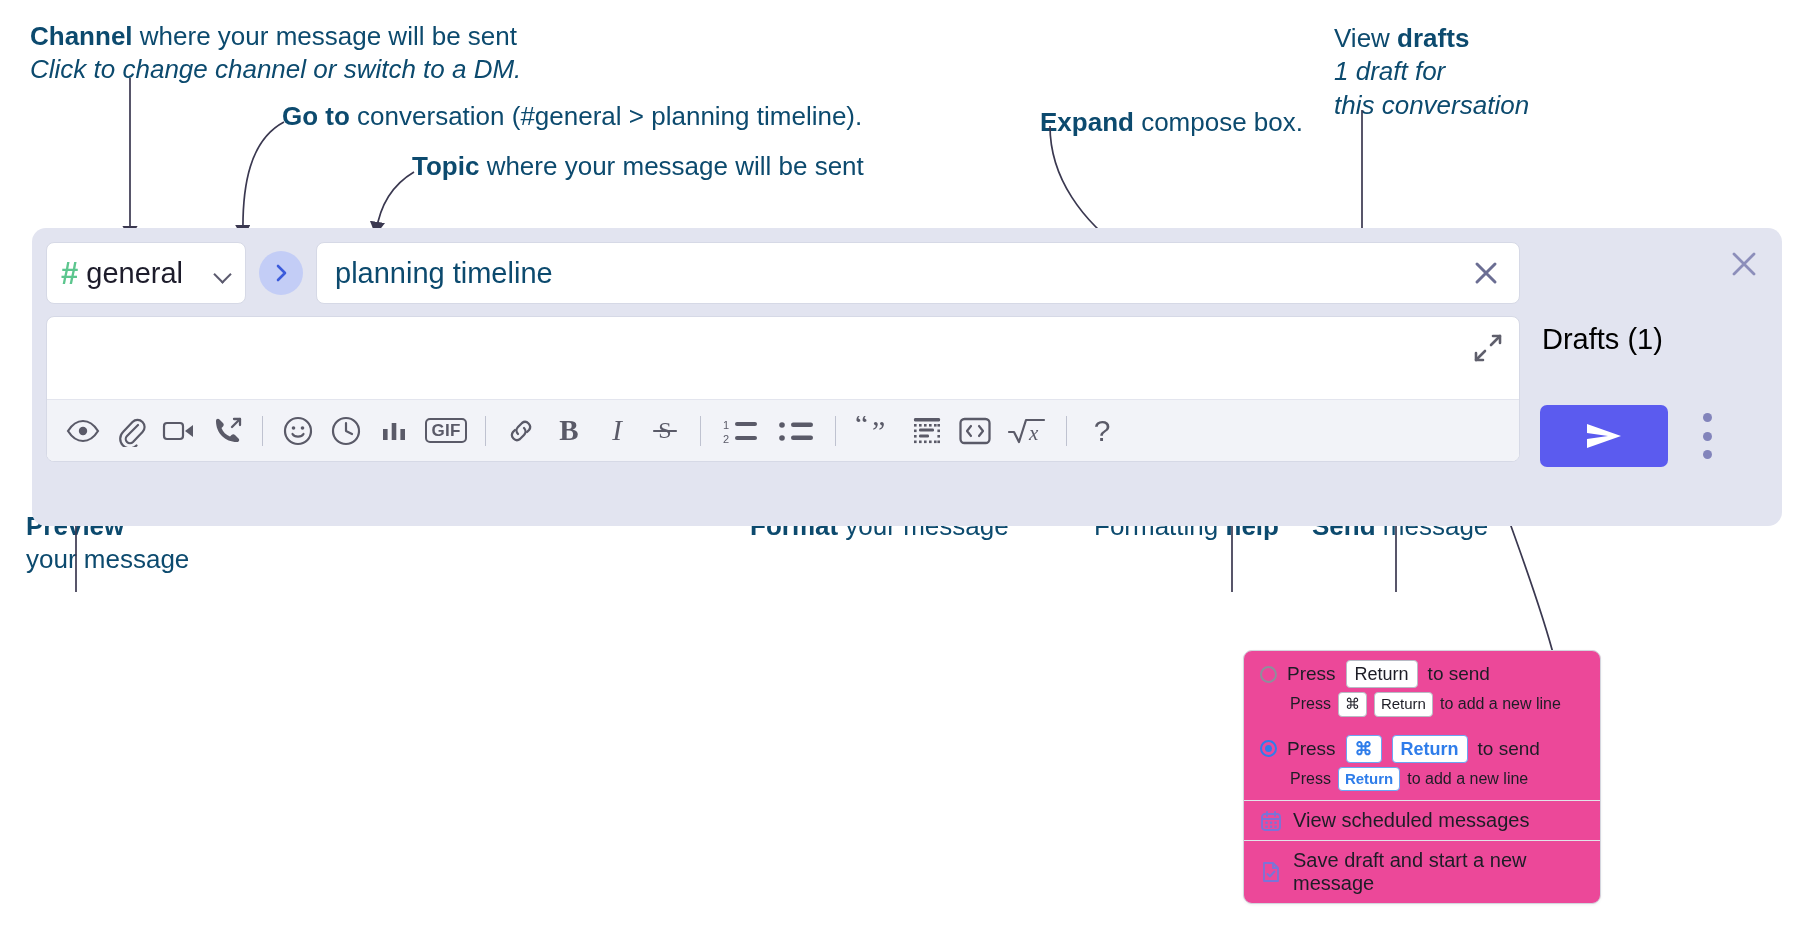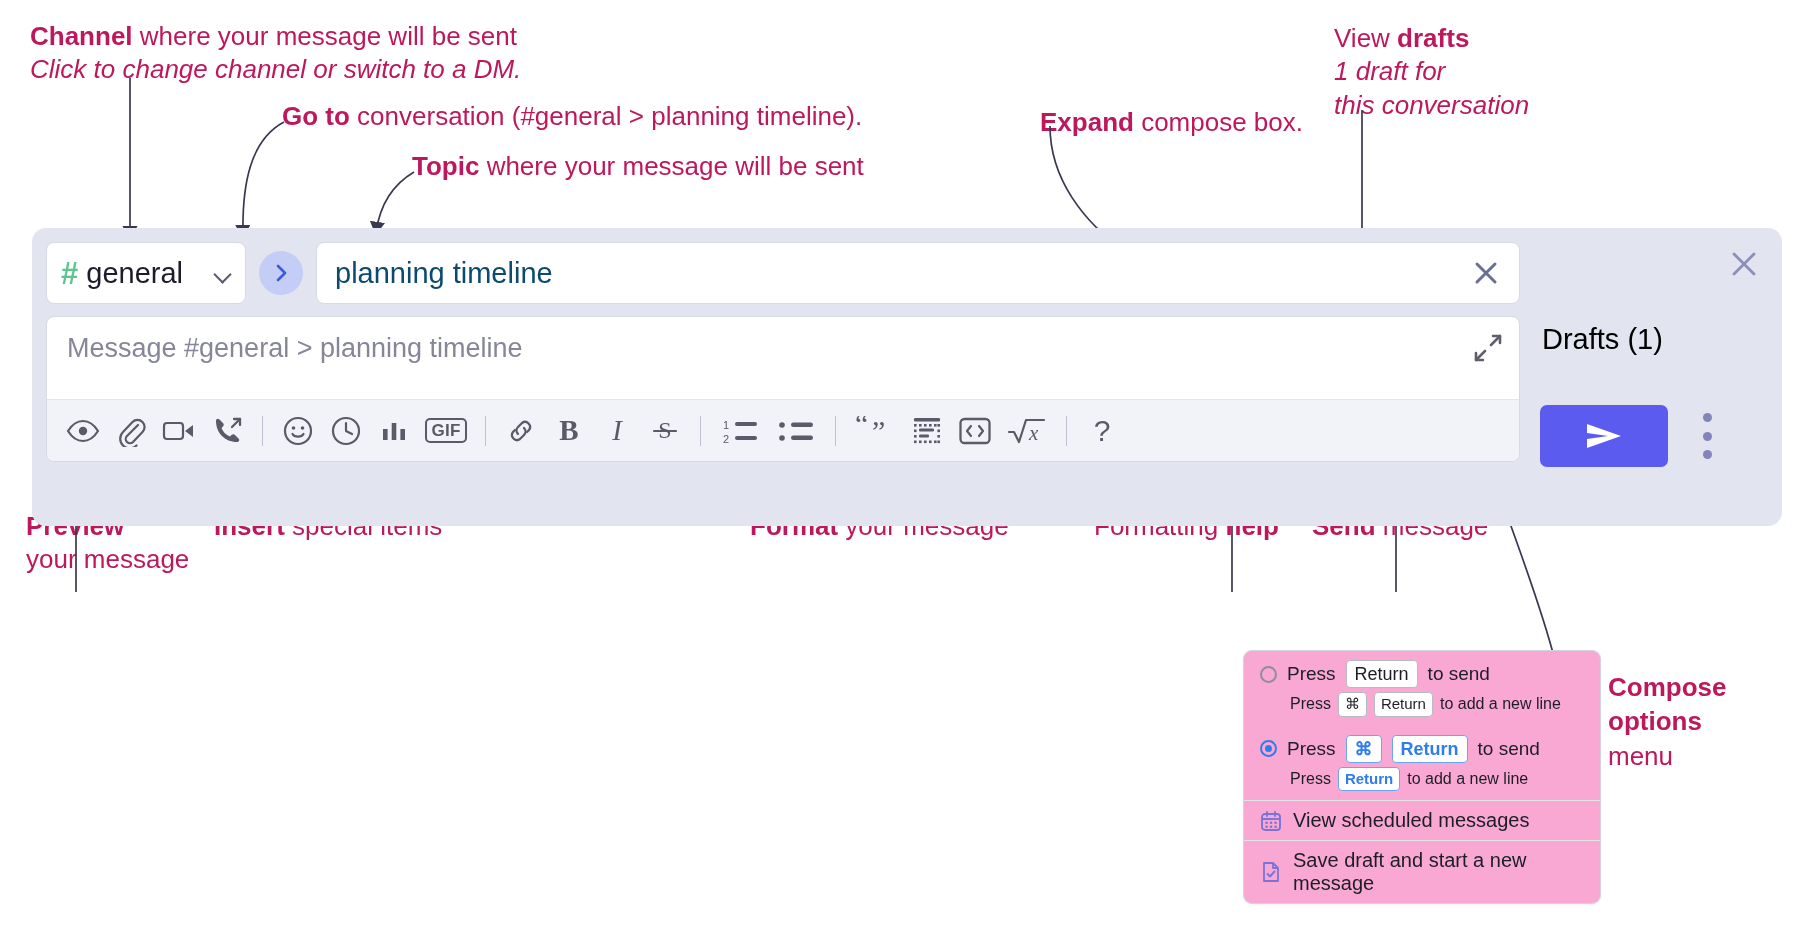--- a/index.html
+++ b/index.html
@@ -8,21 +8,21 @@
     width:1814px; height:944px;
     background:#ffffff;
     font-family:"Liberation Sans", sans-serif;
     color:#2b2b40;
     position:relative;
     overflow:hidden;
   }
   .stage { position:absolute; inset:0; }
 
   
-  .anno { position:absolute; color:#be185d; line-height:1.28; }
+  .anno { position:absolute; color:#0c4a6e; line-height:1.28; }
   .anno b { font-weight:700; }
   .anno i { font-style:italic;margin-top:36px; }
 
   
   #compose-widget {
     position:absolute; left:32px; top:228px; width:1750px; height:298px;
     background:#e2e4f0; border-radius:14px;
   }
   .compose-inner { position:absolute; left:14px; top:14px; width:1474px; }
 
@@ -94,21 +94,21 @@
     justify-content:center; cursor:pointer;
   }
   .kebab { position:absolute; left:176px; top:185px; width:22px; height:46px;
            display:flex; flex-direction:column; align-items:center;
            justify-content:space-between; cursor:pointer; }
   .kebab i { width:9px; height:9px; border-radius:50%; background:#8284bb; display:block; }
 
   
   #compose-options-menu {
     position:absolute; left:1243px; top:650px; width:358px;
-    background:#f9a8d4; border:1px solid #d3d5dd; border-radius:9px;
+    background:#ec4899; border:1px solid #d3d5dd; border-radius:9px;
     box-shadow:0 1px 3px rgba(0,0,0,.06);
     font-size:19px; color:#1d1d26; overflow:hidden;
   }
   .opt-row { display:flex; align-items:center; gap:10px; padding:9px 14px 2px 16px; }
   .opt-sub { display:flex; align-items:center; gap:7px; padding:2px 14px 9px 46px; font-size:16px; }
   .radio { width:17px; height:17px; border:2px solid #8e8e9c; border-radius:50%;
            flex:0 0 auto; position:relative; cursor:pointer; }
   .radio.on { border-color:#2f7dea; }
   .radio.on:after { content:""; position:absolute; left:3px; top:3px; width:7px; height:7px;
                     border-radius:50%; background:#2f7dea; }
@@ -151,41 +151,33 @@
     <div><span>View </span><b>drafts</b></div>
     <div><i>1 draft for</i></div>
     <div><i>this conversation</i></div>
   </div>
 
   <div class="anno" style="left:26px; top:510px; font-size:26px;">
     <div><b>Preview</b></div>
     <div><span>your message</span></div>
   </div>
 
-  <div class="anno" style="left:214px; top:510px; font-size:26px;">
-    <b>Insert</b><span> special items</span>
-  </div>
 
   <div class="anno" style="left:750px; top:510px; font-size:26px;">
     <b>Format</b><span> your message</span>
   </div>
 
   <div class="anno" style="left:1094px; top:510px; font-size:26px;">
     <span>Formatting </span><b>help</b>
   </div>
 
   <div class="anno" style="left:1312px; top:510px; font-size:26px;">
     <b>Send</b><span> message</span>
   </div>
 
-  <div class="anno" style="left:1608px; top:670px; font-size:26px; line-height:1.32;">
-    <div><b>Compose</b></div>
-    <div><b>options</b></div>
-    <div><span>menu</span></div>
-  </div>
 
   <svg id="leaders" width="1814" height="944" viewBox="0 0 1814 944">
     <defs>
       <marker id="ah" markerWidth="9" markerHeight="9" refX="6" refY="4.5" orient="auto">
         <path d="M0,0 L8,4.5 L0,9 z" fill="#3a3850"></path>
       </marker>
     </defs>
     <g stroke="#3a3850" stroke-width="1.7" fill="none" marker-end="url(#ah)">
 
       <path d="M130,78 L130,236"></path>
@@ -239,21 +231,20 @@
           <span class="topic-clear">
             <svg width="30" height="30" viewBox="0 0 30 30">
               <path d="M6 6 L24 24 M24 6 L6 24" stroke="#6b6e93" stroke-width="3" stroke-linecap="round"></path>
             </svg>
           </span>
         </div>
       </div>
 
       <div class="msgbox">
         <div class="msg-area">
-          <span class="placeholder">Message #general &gt; planning timeline</span>
           <span class="expand-btn">
             <svg width="30" height="30" viewBox="0 0 30 30">
               <g stroke="#5f5f6c" stroke-width="2.6" stroke-linecap="round" stroke-linejoin="round" fill="none">
                 <path d="M18 12 L27 3"></path>
                   <path d="M20 3 L27 3 L27 10"></path>
                 <path d="M12 18 L3 27"></path>
                   <path d="M10 27 L3 27 L3 20"></path>
               </g>
             </svg>
           </span>

